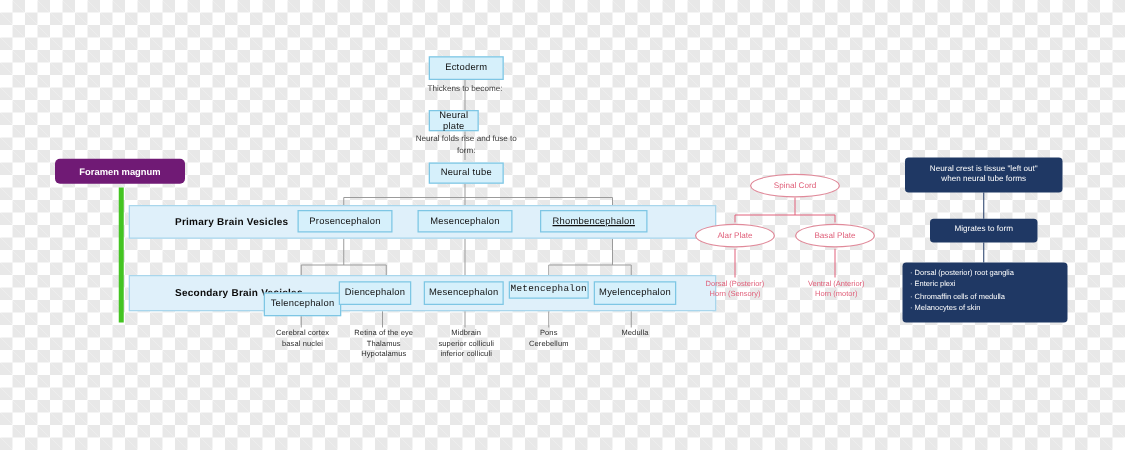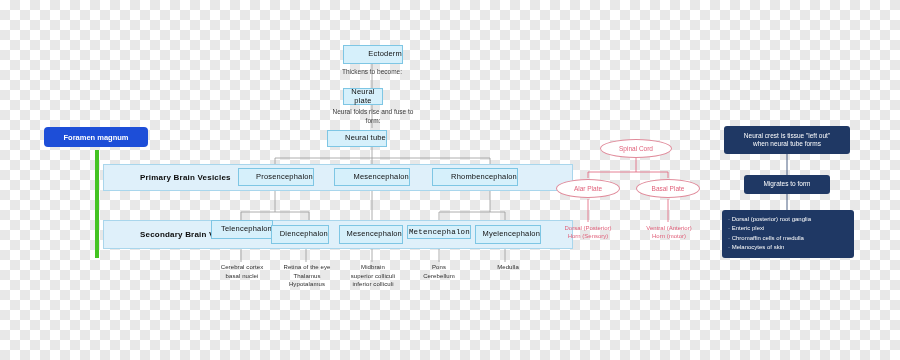--- a/index.html
+++ b/index.html
@@ -25,21 +25,21 @@
   }
   svg.lines{position:absolute;left:0;top:0;width:900px;height:360px;pointer-events:none;}
   .node{
     position:absolute;
     box-sizing:border-box;
     background:#d6f0fb;
     border:1px solid #7ec6e4;
     color:#111111;
     font-size:7.5px;
     line-height:1.15;
-    display:flex;align-items:center;justify-content:flex-end;
+    display:flex;align-items:center;justify-content:center;
     text-align:center;
     letter-spacing:.2px;
   }
   .band{
     position:absolute;
     box-sizing:border-box;
     background:#dff0fa;
     border:1px solid #a9d6ec;
     display:flex;align-items:center;
   }
@@ -58,21 +58,21 @@
     border:1px solid #e08a9a;border-radius:50%/50%;
     background:#ffffff;color:#e0607a;
     font-size:6.5px;display:flex;align-items:center;justify-content:center;
     text-align:center;
   }
   .redtext{
     position:absolute;font-size:6px;color:#e0607a;line-height:1.4;text-align:center;
   }
   .greenbox{
     position:absolute;box-sizing:border-box;
-    background:#1d4ed8;border-radius:4px;
+    background:#701a75;border-radius:4px;
     color:#ffffff;font-size:7.5px;font-weight:bold;
     display:flex;align-items:center;justify-content:center;
   }
   .greenbar{
     position:absolute;background:#44c422;
   }
   .navy{
     position:absolute;box-sizing:border-box;
     background:#1f3864;color:#ffffff;border-radius:3px;
     font-size:6.5px;display:flex;align-items:center;justify-content:center;
@@ -140,41 +140,41 @@
   <div class="node" style="left:343px;top:45px;width:60px;height:19px;">
     <span>Ectoderm</span>
   </div>
   <div class="plain" style="left:322px;top:68px;width:100px;">Thickens to become:</div>
 
   <div class="node" style="left:343px;top:88px;width:40px;height:17px;">
     <span>Neural plate</span>
   </div>
   <div class="plain" style="left:327px;top:108px;width:92px;">Neural folds rise and fuse to form:</div>
 
-  <div class="node" style="left:327px;top:130px;width:60px;height:17px;">
+  <div class="node" style="left:343px;top:130px;width:60px;height:17px;">
     <span>Neural tube</span>
   </div>
 
   <div class="band" style="left:103px;top:164px;width:470px;height:27px;">
     <span class="band-label">Primary Brain Vesicles</span>
   </div>
   <div class="node" style="left:238px;top:168px;width:76px;height:18px;">
     <span>Prosencephalon</span>
   </div>
   <div class="node" style="left:334px;top:168px;width:76px;height:18px;">
     <span>Mesencephalon</span>
   </div>
-  <div class="node" style="left:432px;top:168px;width:86px;height:18px;">
+  <div class="node" style="left:432px;top:168px;width:86px;height:18px;text-decoration:underline;">
     <span>Rhombencephalon</span>
   </div>
 
   <div class="band" style="left:103px;top:220px;width:470px;height:29px;">
     <span class="band-label">Secondary Brain Vesicles</span>
   </div>
-  <div class="node" style="left:211px;top:220px;width:62px;height:19px;">
+  <div class="node" style="left:211px;top:234px;width:62px;height:19px;">
     <span>Telencephalon</span>
   </div>
   <div class="node" style="left:271px;top:225px;width:58px;height:19px;">
     <span>Diencephalon</span>
   </div>
   <div class="node" style="left:339px;top:225px;width:64px;height:19px;">
     <span>Mesencephalon</span>
   </div>
   <div class="node" style="left:407px;top:225px;width:64px;height:14px;font-family:Liberation Mono, monospace;">
     <span>Metencephalon</span>

